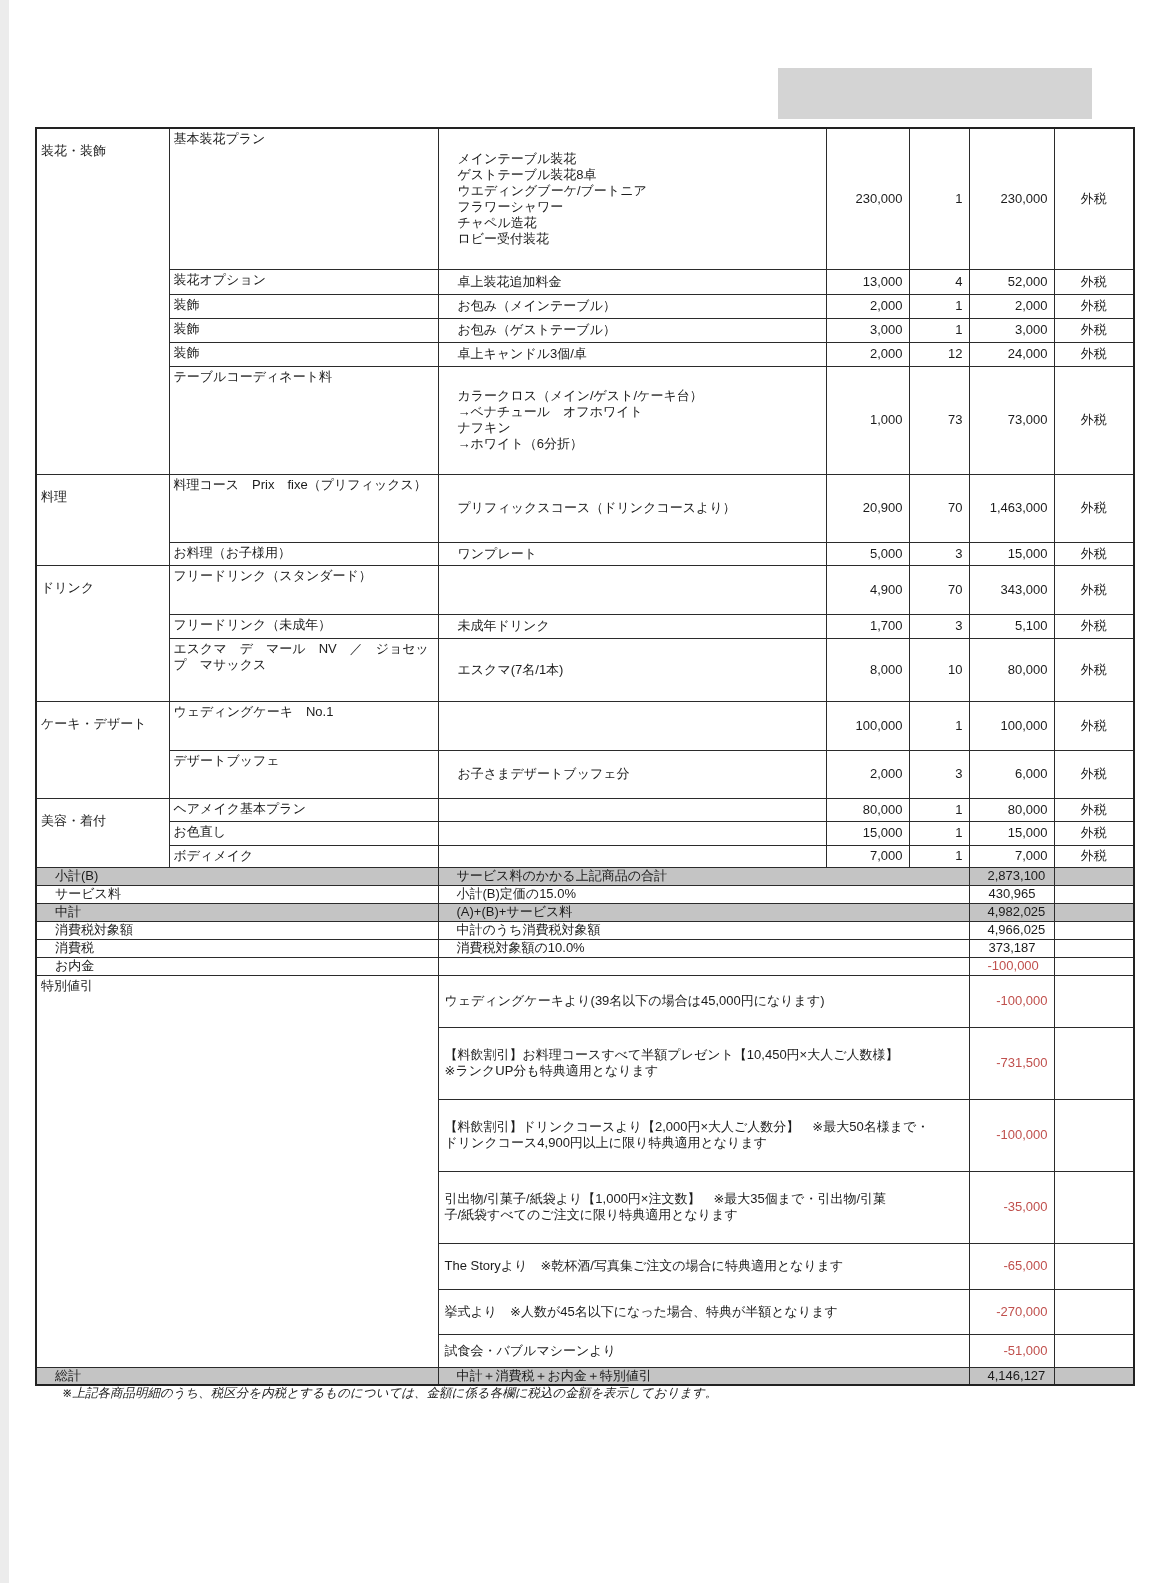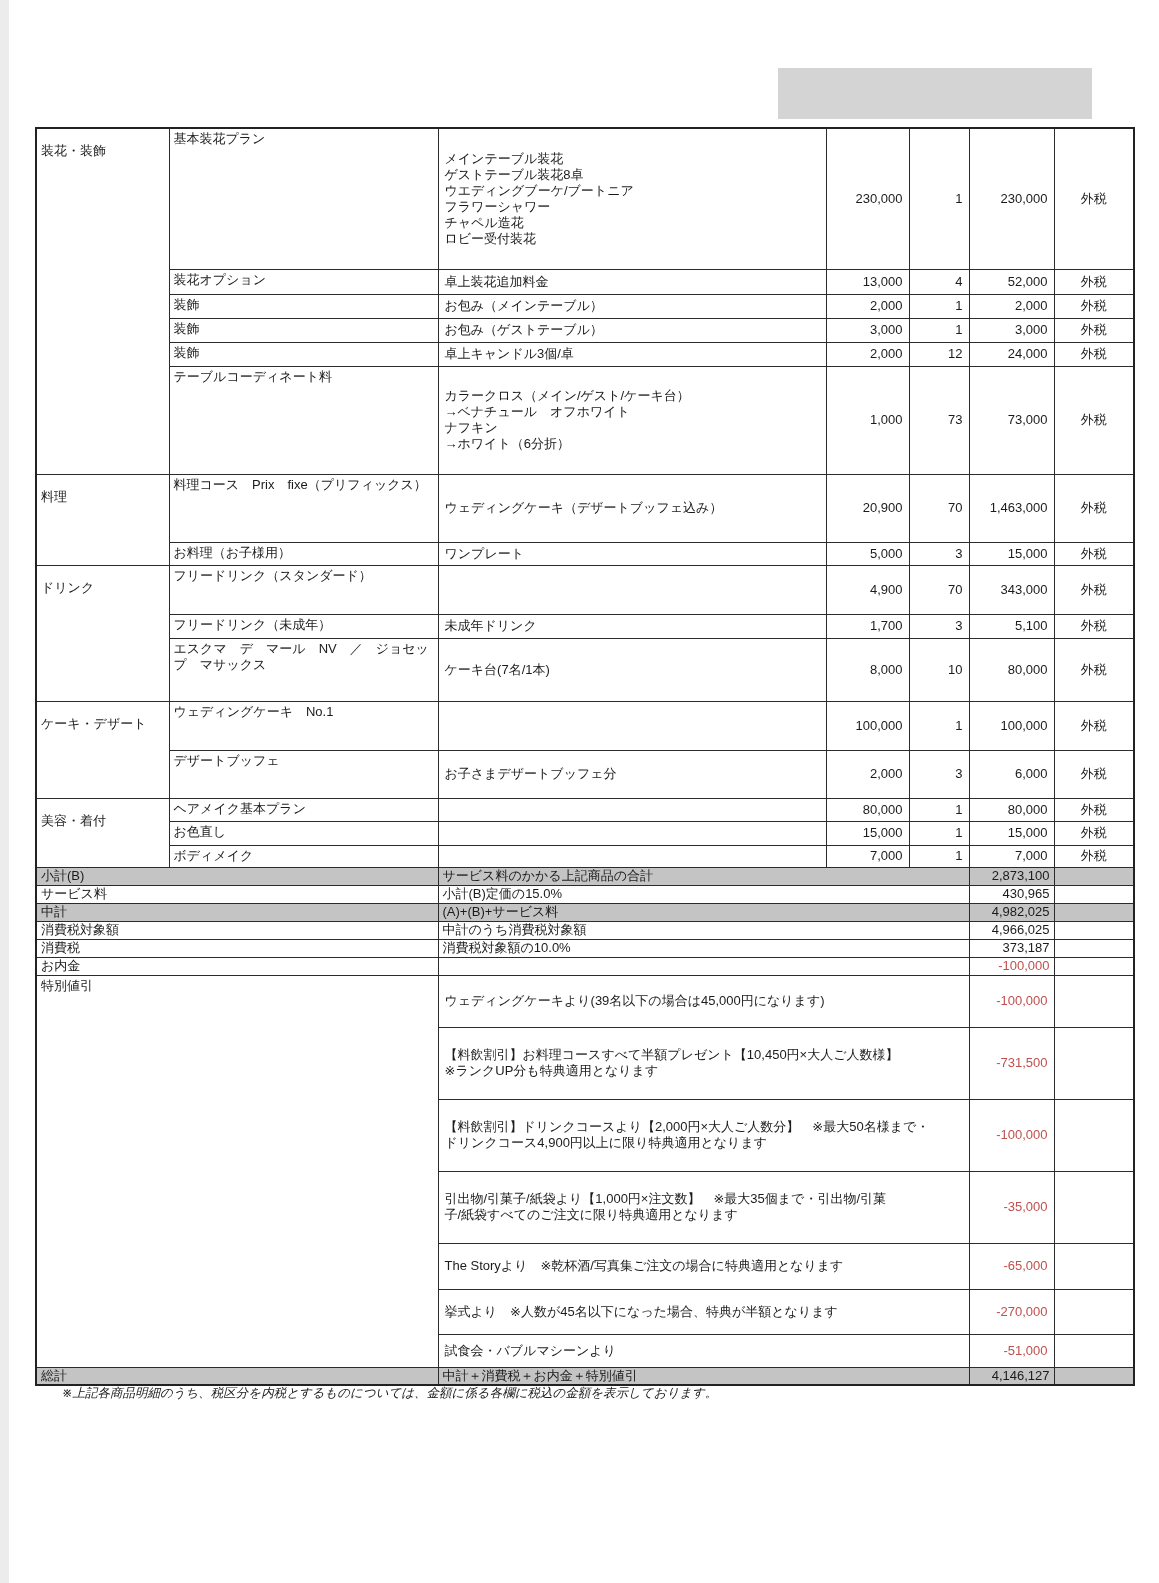--- a/index.html
+++ b/index.html
@@ -19,24 +19,24 @@
     border:2px solid #222;
   }
   table.estimate td{
     border:1px solid #2b2b2b;
     font-size:13px;line-height:16px;
     overflow:hidden;box-sizing:border-box;
     background:#fff;
   }
   td.cat{vertical-align:top;padding:14px 4px;}
   td.name{vertical-align:top;padding:2px 4px;}
-  td.desc{vertical-align:middle;padding:2px 6px;white-space:pre-line;}
+  td.desc{vertical-align:middle;padding:2px 19px;white-space:pre-line;}
   td.num{text-align:right;vertical-align:middle;padding:0 6px;}
   td.tax{text-align:center;vertical-align:middle;padding:0 2px;}
-  tr.sum td{padding:0 4px;line-height:16px;}
+  tr.sum td{padding:0 18px;line-height:16px;}
   td.slabel{vertical-align:middle;}
   td.sdesc{vertical-align:middle;}
   td.dlabel{vertical-align:top;padding:2px 4px;}
   td.ddesc{vertical-align:middle;padding:8px 6px;white-space:pre-line;}
   tr.gray td{background:var(--color-row_highlight,#c4c4c4);}
   .neg{color:var(--color-negative,#c0504d);}
   .notes{position:absolute;left:62px;top:1382px;width:1020px;font-size:12.5px;line-height:22px;font-style:italic;}
   .note-indent{padding-left:16px;}
 </style>
 </head>
@@ -111,21 +111,21 @@
 →ホワイト（6分折）</td>
       <td class="num">1,000</td>
       <td class="num">73</td>
       <td class="num">73,000</td>
       <td class="tax">外税</td>
     </tr>
 
     <tr style="height:68px">
       <td class="cat" rowspan="2">料理</td>
       <td class="name">料理コース　Prix　fixe（プリフィックス）</td>
-      <td class="desc">ウェディングケーキ（デザートブッフェ込み）</td>
+      <td class="desc">プリフィックスコース（ドリンクコースより）</td>
       <td class="num">20,900</td>
       <td class="num">70</td>
       <td class="num">1,463,000</td>
       <td class="tax">外税</td>
     </tr>
     <tr style="height:23px">
       <td class="name">お料理（お子様用）</td>
       <td class="desc">ワンプレート</td>
       <td class="num">5,000</td>
       <td class="num">3</td>
@@ -145,21 +145,21 @@
     <tr style="height:24px">
       <td class="name">フリードリンク（未成年）</td>
       <td class="desc">未成年ドリンク</td>
       <td class="num">1,700</td>
       <td class="num">3</td>
       <td class="num">5,100</td>
       <td class="tax">外税</td>
     </tr>
     <tr style="height:63px">
       <td class="name">エスクマ　デ　マール　NV　／　ジョセップ　マサックス</td>
-      <td class="desc">ケーキ台(7名/1本)</td>
+      <td class="desc">エスクマ(7名/1本)</td>
       <td class="num">8,000</td>
       <td class="num">10</td>
       <td class="num">80,000</td>
       <td class="tax">外税</td>
     </tr>
 
     <tr style="height:49px">
       <td class="cat" rowspan="2">ケーキ・デザート</td>
       <td class="name">ウェディングケーキ　No.1</td>
       <td class="desc"></td>

